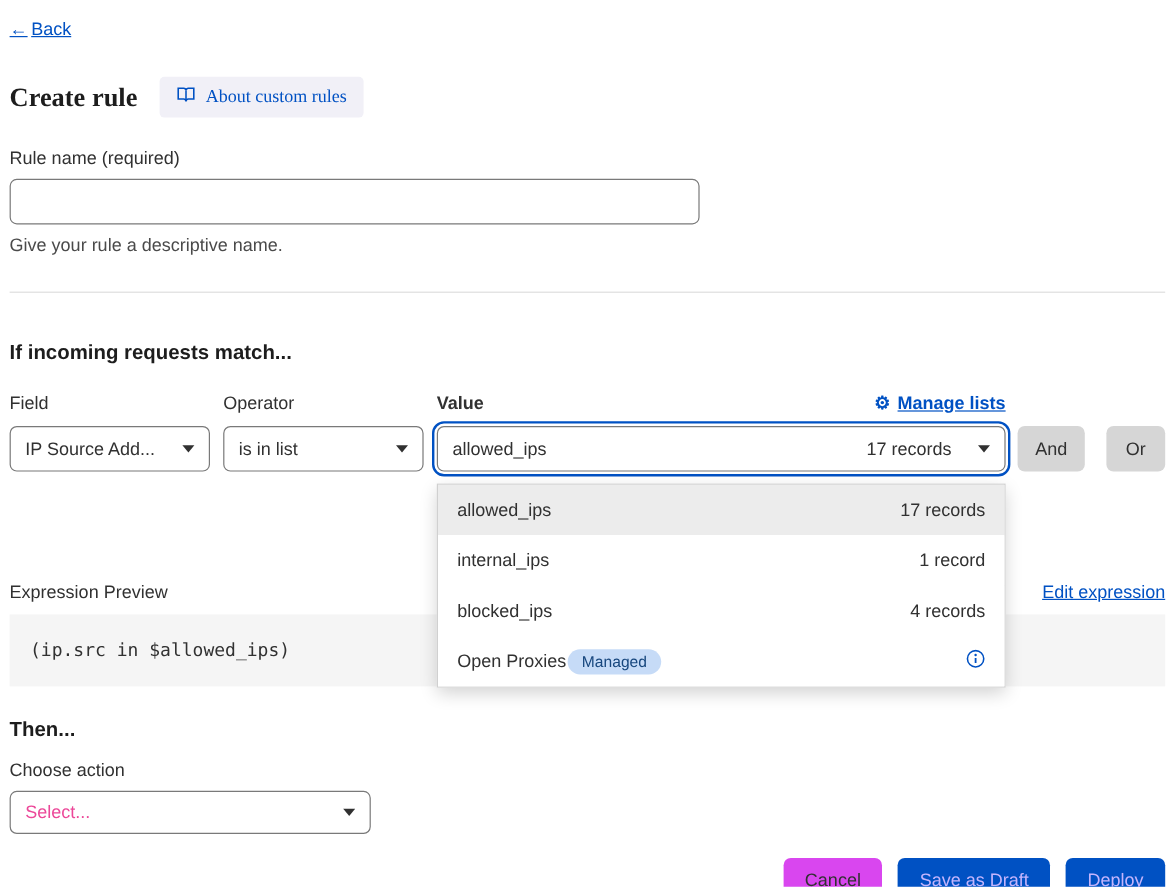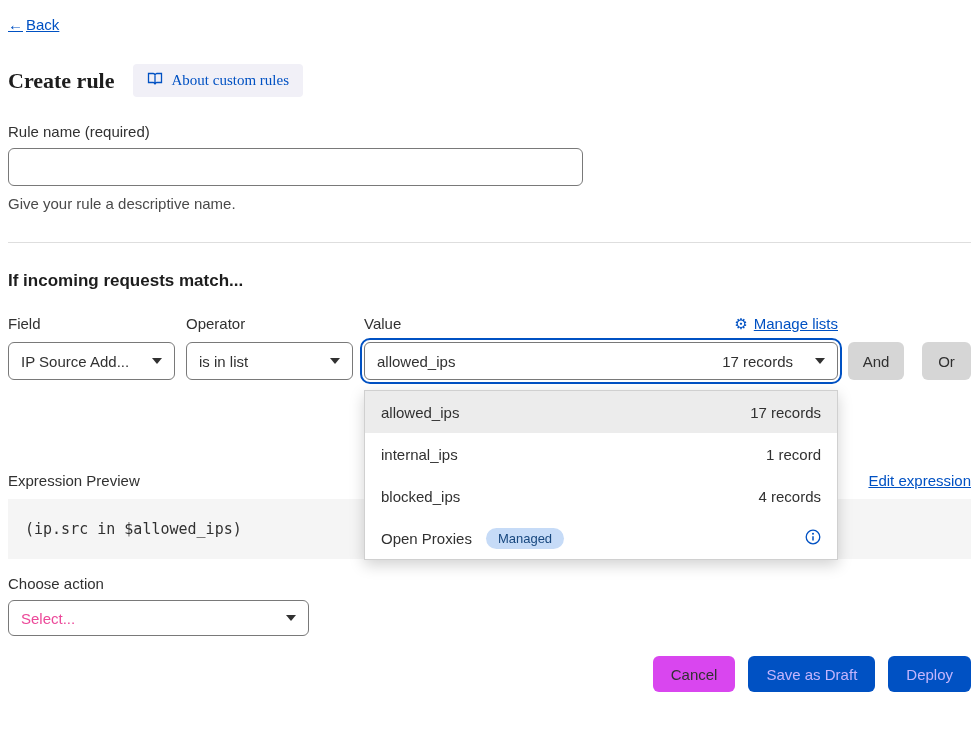--- a/index.html
+++ b/index.html
@@ -20,45 +20,45 @@
   .title-row { display: flex; align-items: center; gap: 18px; margin-top: 30px; font-family: Liberation Serif, serif; }
   .page-title { font-size: 22px; font-weight: 700; color: #1d1d1d; margin: 0; }
   .about-badge { display: inline-flex; align-items: center; gap: 9px; background: #f1f0f7; padding: 7px 14px; border-radius: 4px; color: #0051c3; font-size: 15px; text-decoration: none; cursor: pointer; }
 
   .form-label { font-size: 15px; margin-top: 26px; }
   .rule-input { display: block; margin-top: 8px; width: 575px; height: 38px; border: 1px solid #797979; border-radius: 6px; padding: 0 12px; font-size: 15px; font-family: "Liberation Sans", sans-serif; }
   .helper { margin-top: 9px; font-size: 15px; color: #4a4a4a; }
 
   .divider { border: none; border-top: 1px solid #dedede; margin: 30px 0 0 0; }
 
-  .section-heading { font-size: 17px; font-weight: 700; color: #1d1d1d; margin: 28px 0 0 0; }
+  .section-heading { font-size: 17px; font-weight: 700; color: #1d1d1d; margin: 40px 0 0 0; }
 
   .cond-labels { display: flex; align-items: center; margin-top: 24px; font-size: 15px; }
   .col-w { width: 178px; }
-  .value-label-wrap { width: 474px; display: flex; justify-content: space-between; align-items: flex-end; }
+  .value-label-wrap { width: 474px; display: flex; justify-content: space-between; align-items: flex-end; font-weight: bold; }
   .manage-link { display: inline-flex; align-items: center; gap: 6px; color: #0051c3; font-size: 15px; }
   .manage-link .txt { text-decoration: underline; }
   .gear { font-size: 15px; line-height: 1; }
 
   .cond-row { display: flex; align-items: flex-start; margin-top: 10px; position: relative; }
   .select { height: 38px; background: #fff; border: 1px solid #797979; border-radius: 6px; display: flex; align-items: center; justify-content: space-between; padding: 0 12px; font-size: 15px; cursor: pointer; }
   .field-select { width: 167px; margin-right: 11px; }
   .op-select { width: 167px; margin-right: 11px; gap: 21px; }
   .value-wrap { width: 474px; margin-right: 10px; position: relative; }
   .value-select { width: 100%; outline: 2px solid #0051c3; outline-offset: 2px; }
   .value-right { display: flex; align-items: center; gap: 22px; }
   .caret { width: 0; height: 0; border-left: 5px solid transparent; border-right: 5px solid transparent; border-top: 6px solid #313131; }
   .btn-gray { height: 38px; background: #d6d6d6; border: none; border-radius: 6px; font-size: 15px; color: #313131; font-family: "Liberation Sans", sans-serif; cursor: pointer; text-align: center; }
   .and-btn { width: 56px; margin-right: 18px; }
   .or-btn { width: 49px; }
 
   .dropdown { position: absolute; top: calc(100% + 10px); left: 0; width: 474px; background: #fff; border: 1px solid #d0d0d0; box-shadow: 0 5px 14px rgba(0,0,0,0.18); z-index: 30; }
   .dd-item { height: 42px; display: flex; align-items: center; justify-content: space-between; padding: 0 16px; font-size: 15px; cursor: pointer; background: #fff; }
   .dd-item.selected { background: #ececec; }
-  .dd-left { display: flex; align-items: center; gap: 14px; text-align: center; }
+  .dd-left { display: flex; align-items: center; gap: 1px; text-align: center; }
   .badge-managed { background: #c6dbf7; color: #17477e; font-size: 13px; padding: 3px 12px; border-radius: 12px; }
   .dd-detail { color: #313131; }
 
   .expr-row { display: flex; justify-content: space-between; align-items: flex-end; margin-top: 92px; font-size: 15px; }
   .edit-link { color: #0051c3; text-decoration: underline; font-size: 15px; }
   .code-block { margin-top: 10px; background: #f5f5f5; padding: 21px 17px; font-family: "DejaVu Sans Mono", monospace; font-size: 15px; color: #313131; }
 
   .then-heading { margin-top: 26px; }
   .action-label { margin-top: 16px; font-size: 15px; }
   .action-select { margin-top: 8px; width: 301px; height: 36px; color: #ec4899; }
@@ -161,20 +161,21 @@
     <button class="btn-gray and-btn">And</button>
     <button class="btn-gray or-btn">Or</button>
   </div>
 
   <div class="expr-row">
     <span>Expression Preview</span>
     <a class="edit-link">Edit expression</a>
   </div>
   <div class="code-block">(ip.src in $allowed_ips)</div>
 
+  <h2 class="section-heading then-heading">Then...</h2>
   <div class="action-label">Choose action</div>
   <div class="select action-select">
     <span>Select...</span>
     <span class="caret"></span>
   </div>
 
   <div class="footer">
     <button class="btn btn-cancel">Cancel</button>
     <button class="btn btn-primary">Save as Draft</button>
     <button class="btn btn-primary">Deploy</button>

